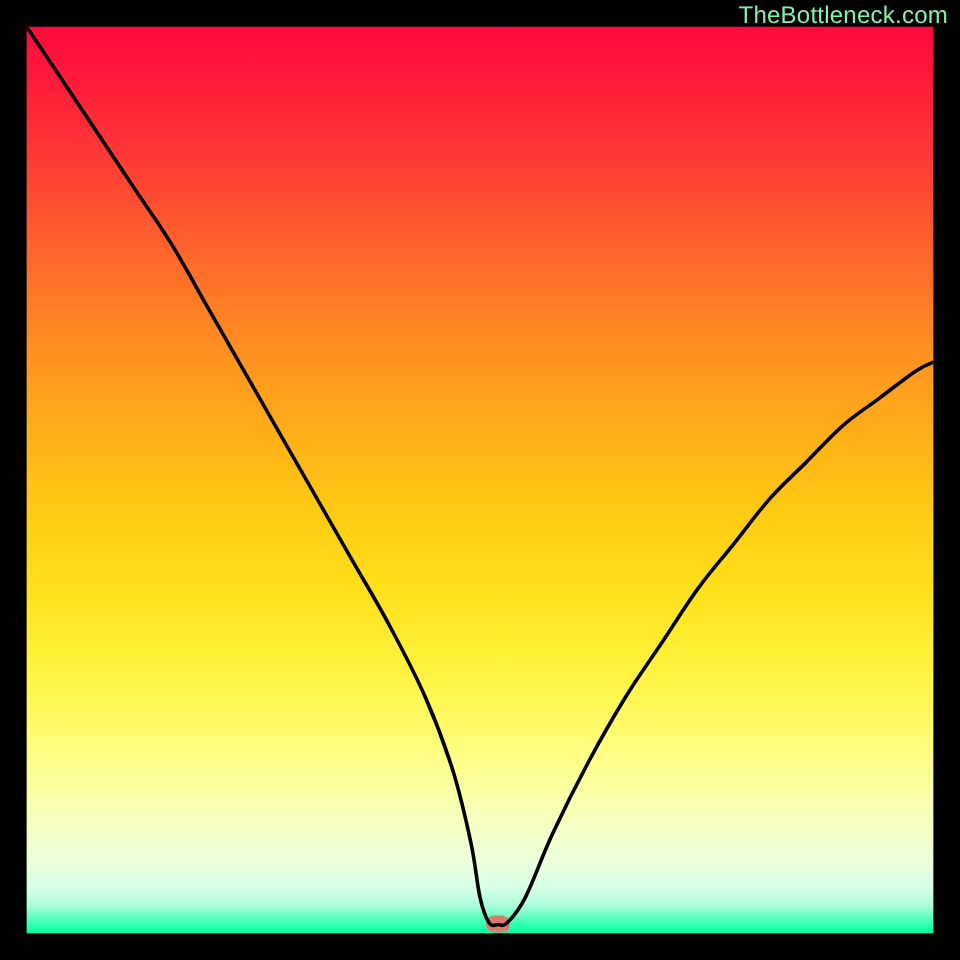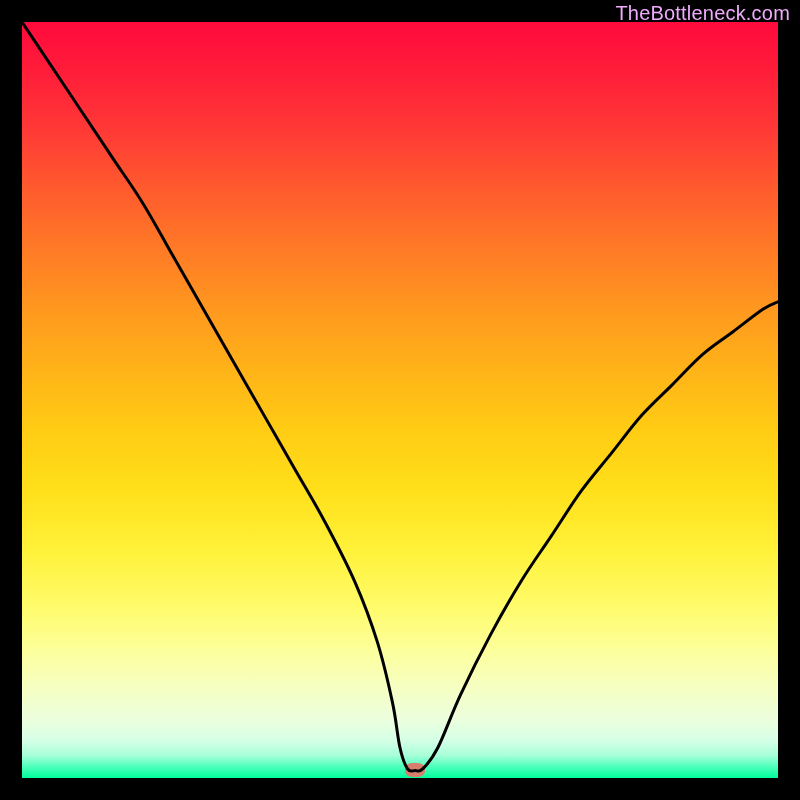--- a/index.html
+++ b/index.html
@@ -14,21 +14,21 @@
   .frame {
     position: relative;
     width: 800px;
     height: 800px;
     background: #000;
   }
   .attribution {
     position: absolute;
     top: 2px;
     right: 10px;
-    color: #f0abfc;
+    color: #86efac;
     font-size: 20px;
     font-weight: 400;
     letter-spacing: 0.2px;
     z-index: 30;
   }
   .plot-area {
     position: absolute;
     left: 22px;
     top: 22px;
     width: 756px;

